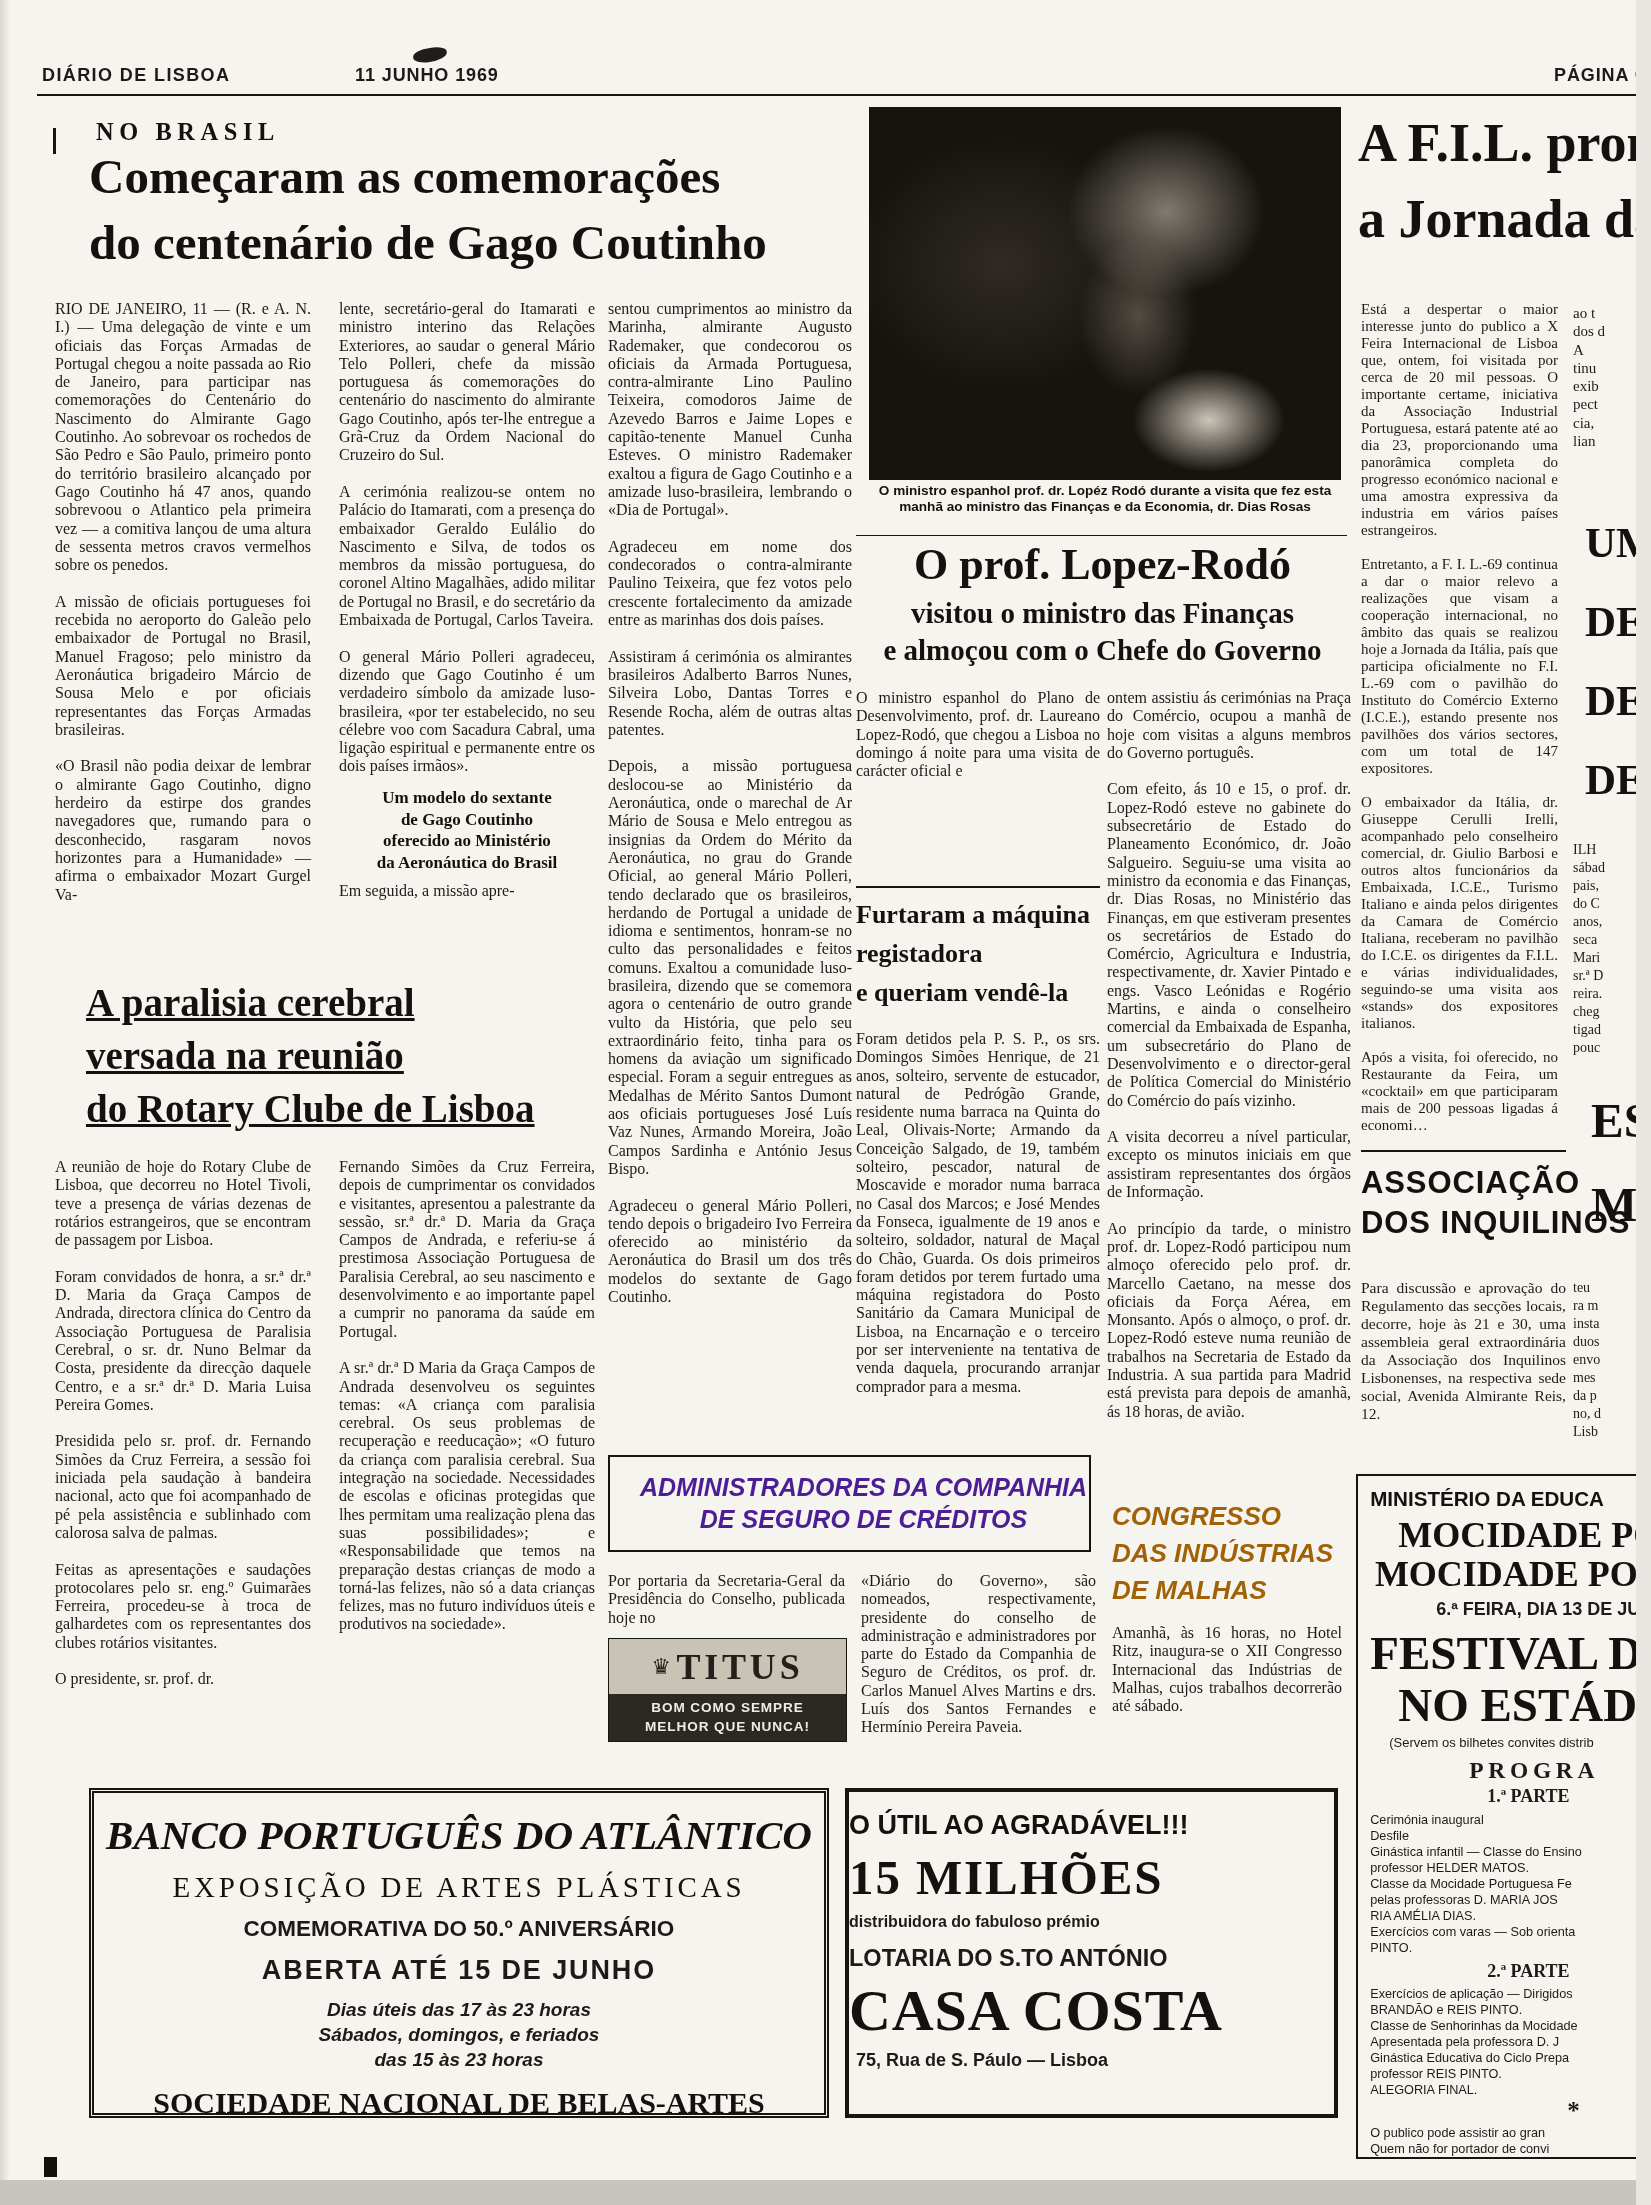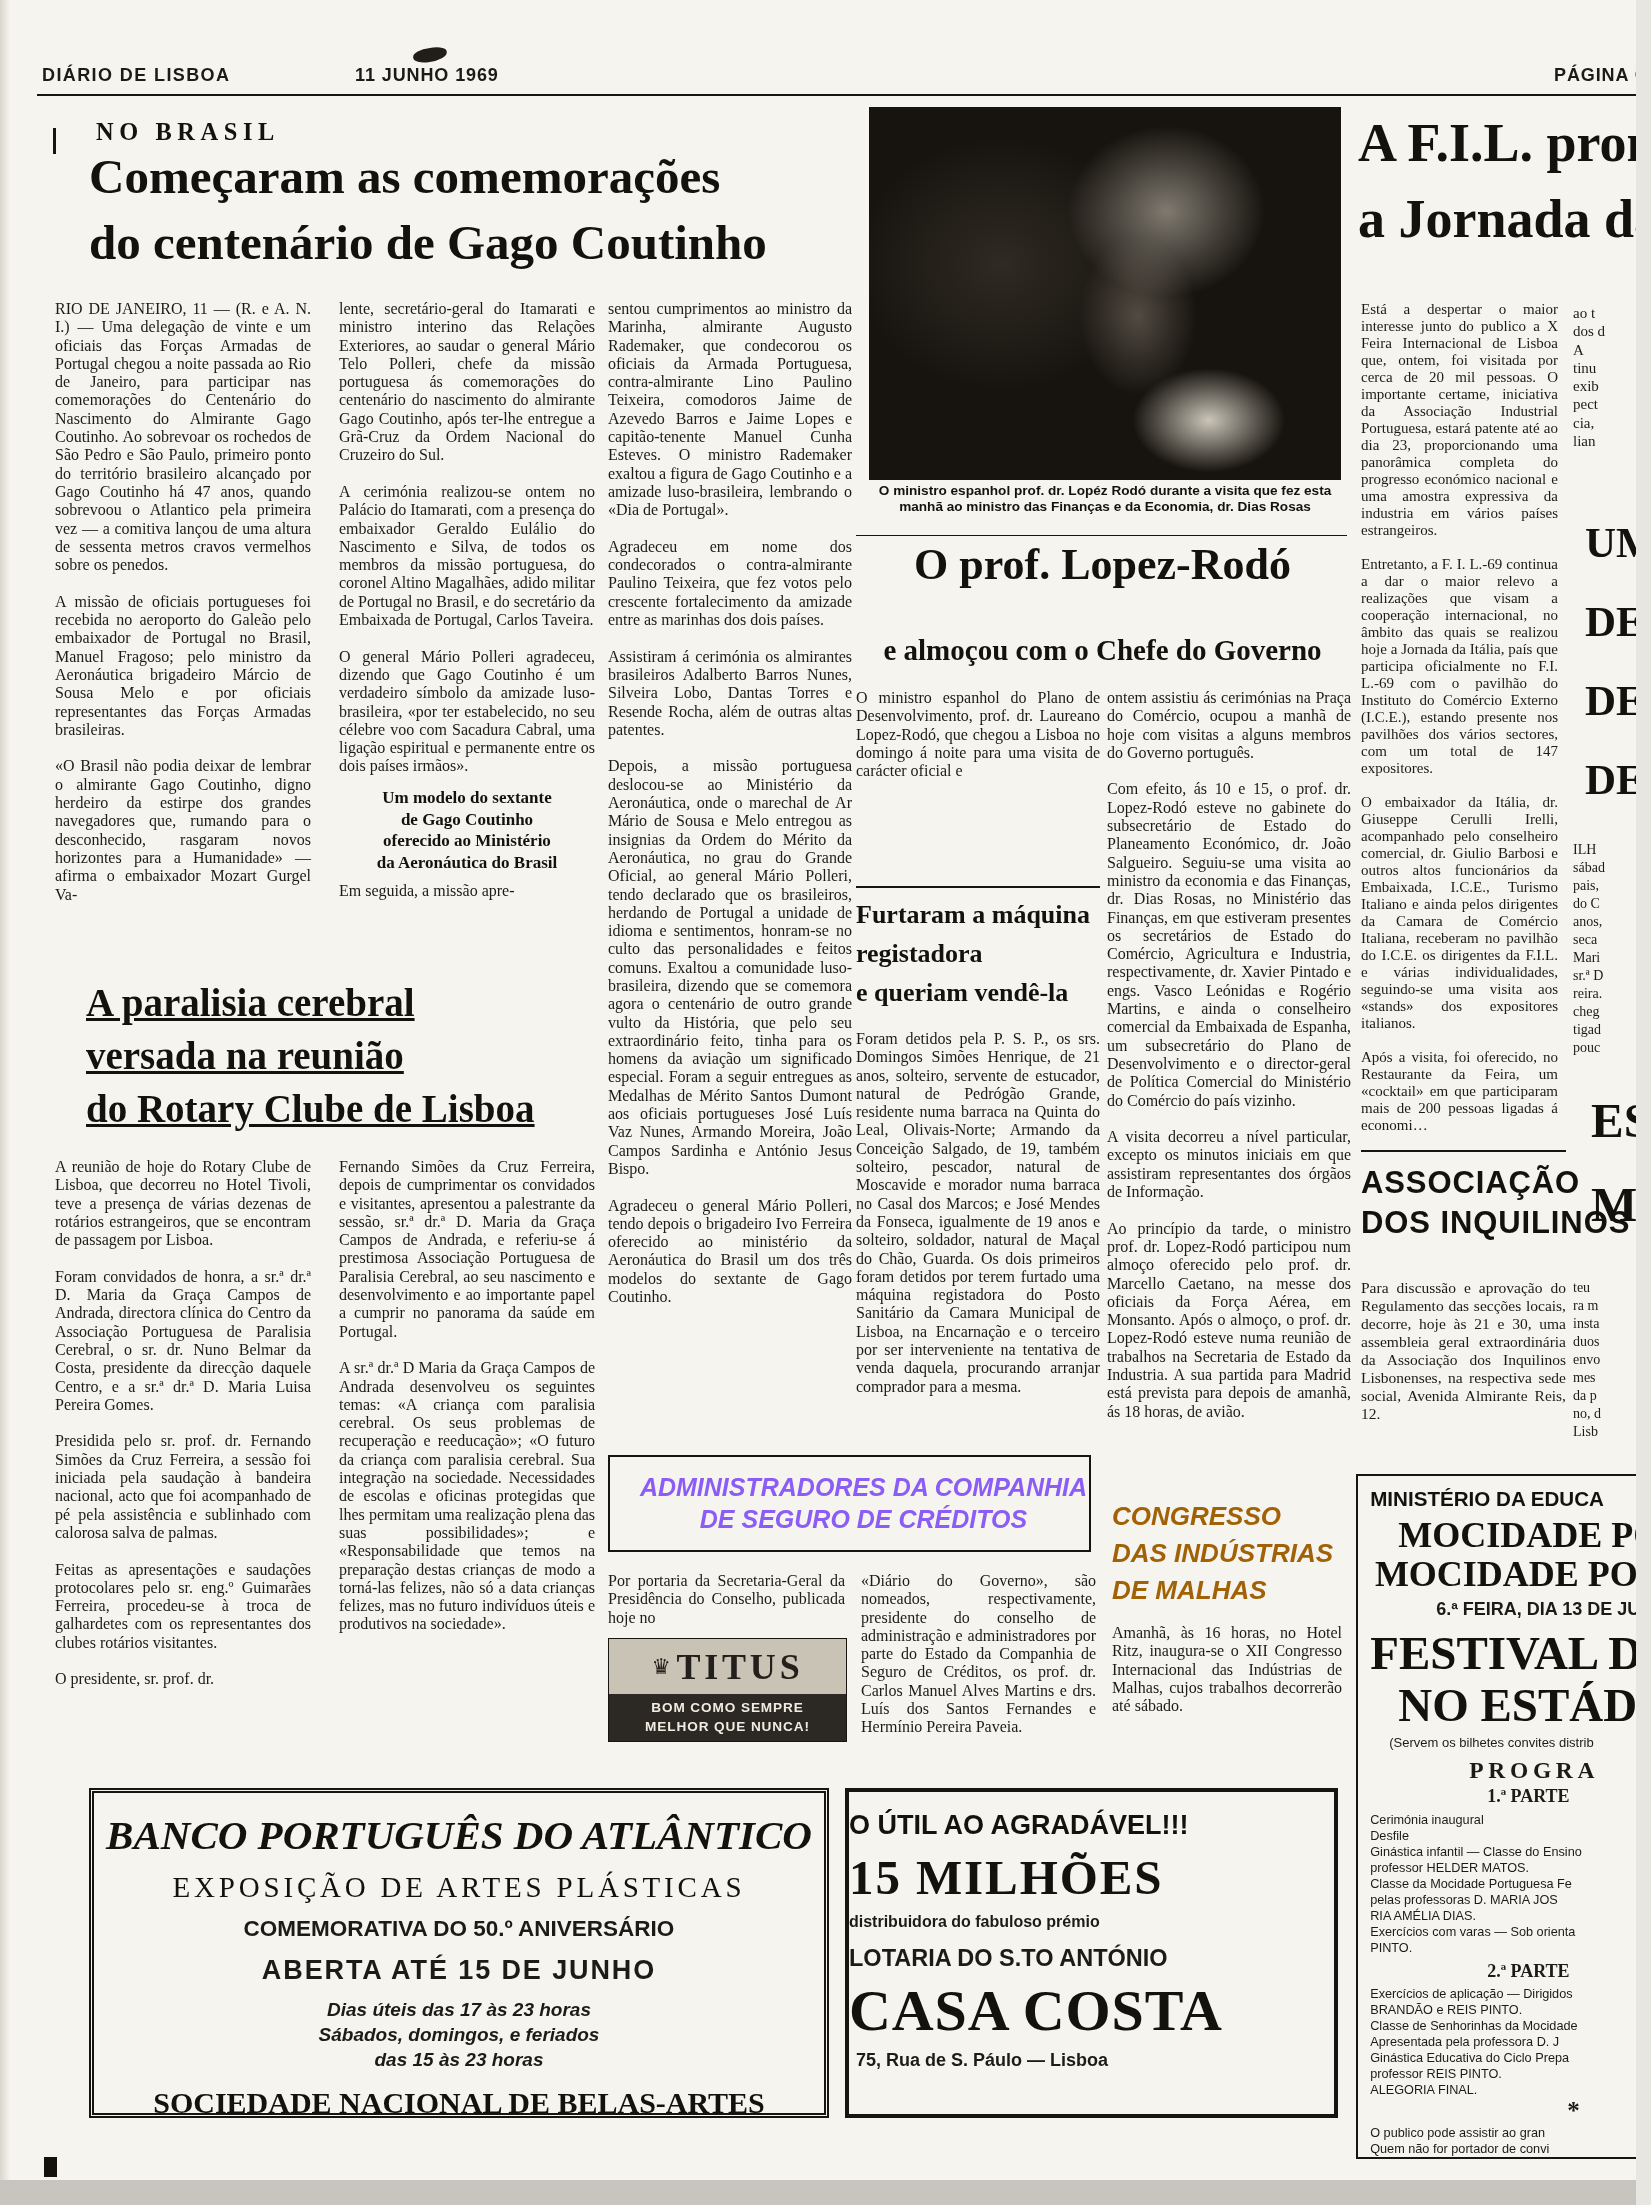--- a/index.html
+++ b/index.html
@@ -47,21 +47,21 @@
   #furtaram-headline{left:856px;top:895px;width:253px;font:bold 26px/39px "Liberation Serif",serif;white-space:pre;color:#14120e;}
   #furtaram-body{left:856px;top:1030px;width:244px;}
   #lopez-cont{left:1107px;top:689px;width:244px;}
 
   #rotary-headline{left:86px;top:976px;font:bold 39px/53px "Liberation Serif",serif;white-space:pre-line;color:#14120e;text-decoration:underline;}
   #rotary-col1{left:55px;top:1158px;width:256px;}
   #rotary-col2{left:339px;top:1158px;width:256px;}
 
   #admin-box{left:608px;top:1455px;width:479px;height:93px;border:2.3px solid #17150f;
              display:flex;flex-direction:column;justify-content:center;gap:4.7px;text-align:center;background:#f6f4ee;}
-  .admin-line{font:italic bold 25px/27px "Liberation Sans",sans-serif;color:#8b5cf6;padding-left:28px;}
+  .admin-line{font:italic bold 25px/27px "Liberation Sans",sans-serif;color:#4c1d95;padding-left:28px;}
   #admin-col1{left:608px;top:1572px;width:237px;}
   #admin-col2{left:861px;top:1572px;width:235px;}
 
   #titus-box{left:608px;top:1638px;width:237px;height:102px;border:1.9px solid #17150f;overflow:hidden;}
   #titus-top{height:55px;background:#c9c3b5;display:flex;align-items:center;justify-content:center;gap:5.6px;}
   #titus-logo{font-size:21.6px;color:#23201b;}
   #titus-name{font:bold 36px/38px "Liberation Serif",serif;letter-spacing:3.8px;color:#23201b;}
   #titus-bottom{height:47px;background:#2c2823;color:#f0ece1;display:flex;flex-direction:column;align-items:center;justify-content:center;gap:2.8px;
                 font:bold 13.6px/16px "Liberation Sans",sans-serif;letter-spacing:0.9px;}
 
@@ -157,20 +157,21 @@
 
 Depois, a missão portuguesa deslocou-se ao Ministério da Aeronáutica, onde o marechal de Ar Mário de Sousa e Melo entregou as insignias da Ordem do Mérito da Aeronáutica, no grau do Grande Oficial, ao general Mário Polleri, tendo declarado que os brasileiros, herdando de Portugal a unidade de idioma e sentimentos, honram-se no culto das personalidades e feitos comuns. Exaltou a comunidade luso-brasileira, dizendo que se comemora agora o centenário de outro grande vulto da História, que pelo seu extraordinário feito, tinha para os homens da aviação um significado especial. Foram a seguir entregues as Medalhas de Mérito Santos Dumont aos oficiais portugueses José Luís Vaz Nunes, Armando Moreira, João Campos Sardinha e António Jesus Bispo.
 
 Agradeceu o general Mário Polleri, tendo depois o brigadeiro Ivo Ferreira oferecido ao ministério da Aeronáutica do Brasil um dos três modelos do sextante de Gago Coutinho.</div>
 
   <div class="abs" id="news-photo"></div>
   <div class="abs" id="photo-caption">O ministro espanhol prof. dr. Lopéz Rodó durante a visita que fez esta manhã ao ministro das Finanças e da Economia, dr. Dias Rosas</div>
 
   <div class="abs" id="lopez-rule"></div>
   <div class="abs" id="lopez-headline">O prof. Lopez-Rodó</div>
+  <div class="abs" id="lopez-sub1">visitou o ministro das Finanças</div>
   <div class="abs" id="lopez-sub2">e almoçou com o Chefe do Governo</div>
   <div class="abs bt" id="lopez-intro">O ministro espanhol do Plano de Desenvolvimento, prof. dr. Laureano Lopez-Rodó, que chegou a Lisboa no domingo á noite para uma visita de carácter oficial e</div>
   <div class="abs bt" id="lopez-cont">ontem assistiu ás cerimónias na Praça do Comércio, ocupou a manhã de hoje com visitas a alguns membros do Governo português.
 
 Com efeito, ás 10 e 15, o prof. dr. Lopez-Rodó esteve no gabinete do subsecretário de Estado do Planeamento Económico, dr. João Salgueiro. Seguiu-se uma visita ao ministro da economia e das Finanças, dr. Dias Rosas, no Ministério das Finanças, em que estiveram presentes os secretários de Estado do Comércio, Agricultura e Industria, respectivamente, dr. Xavier Pintado e engs. Vasco Leónidas e Rogério Martins, e ainda o conselheiro comercial da Embaixada de Espanha, um subsecretário do Plano de Desenvolvimento e o director-geral de Política Comercial do Ministério do Comércio do país vizinho.
 
 A visita decorreu a nível particular, excepto os minutos iniciais em que assistiram representantes dos órgãos de Informação.
 
 Ao princípio da tarde, o ministro prof. dr. Lopez-Rodó participou num almoço oferecido pelo prof. dr. Marcello Caetano, na messe dos oficiais da Força Aérea, em Monsanto. Após o almoço, o prof. dr. Lopez-Rodó esteve numa reunião de trabalhos na Secretaria de Estado da Industria. A sua partida para Madrid está prevista para depois de amanhã, ás 18 horas, de avião.</div>
 

